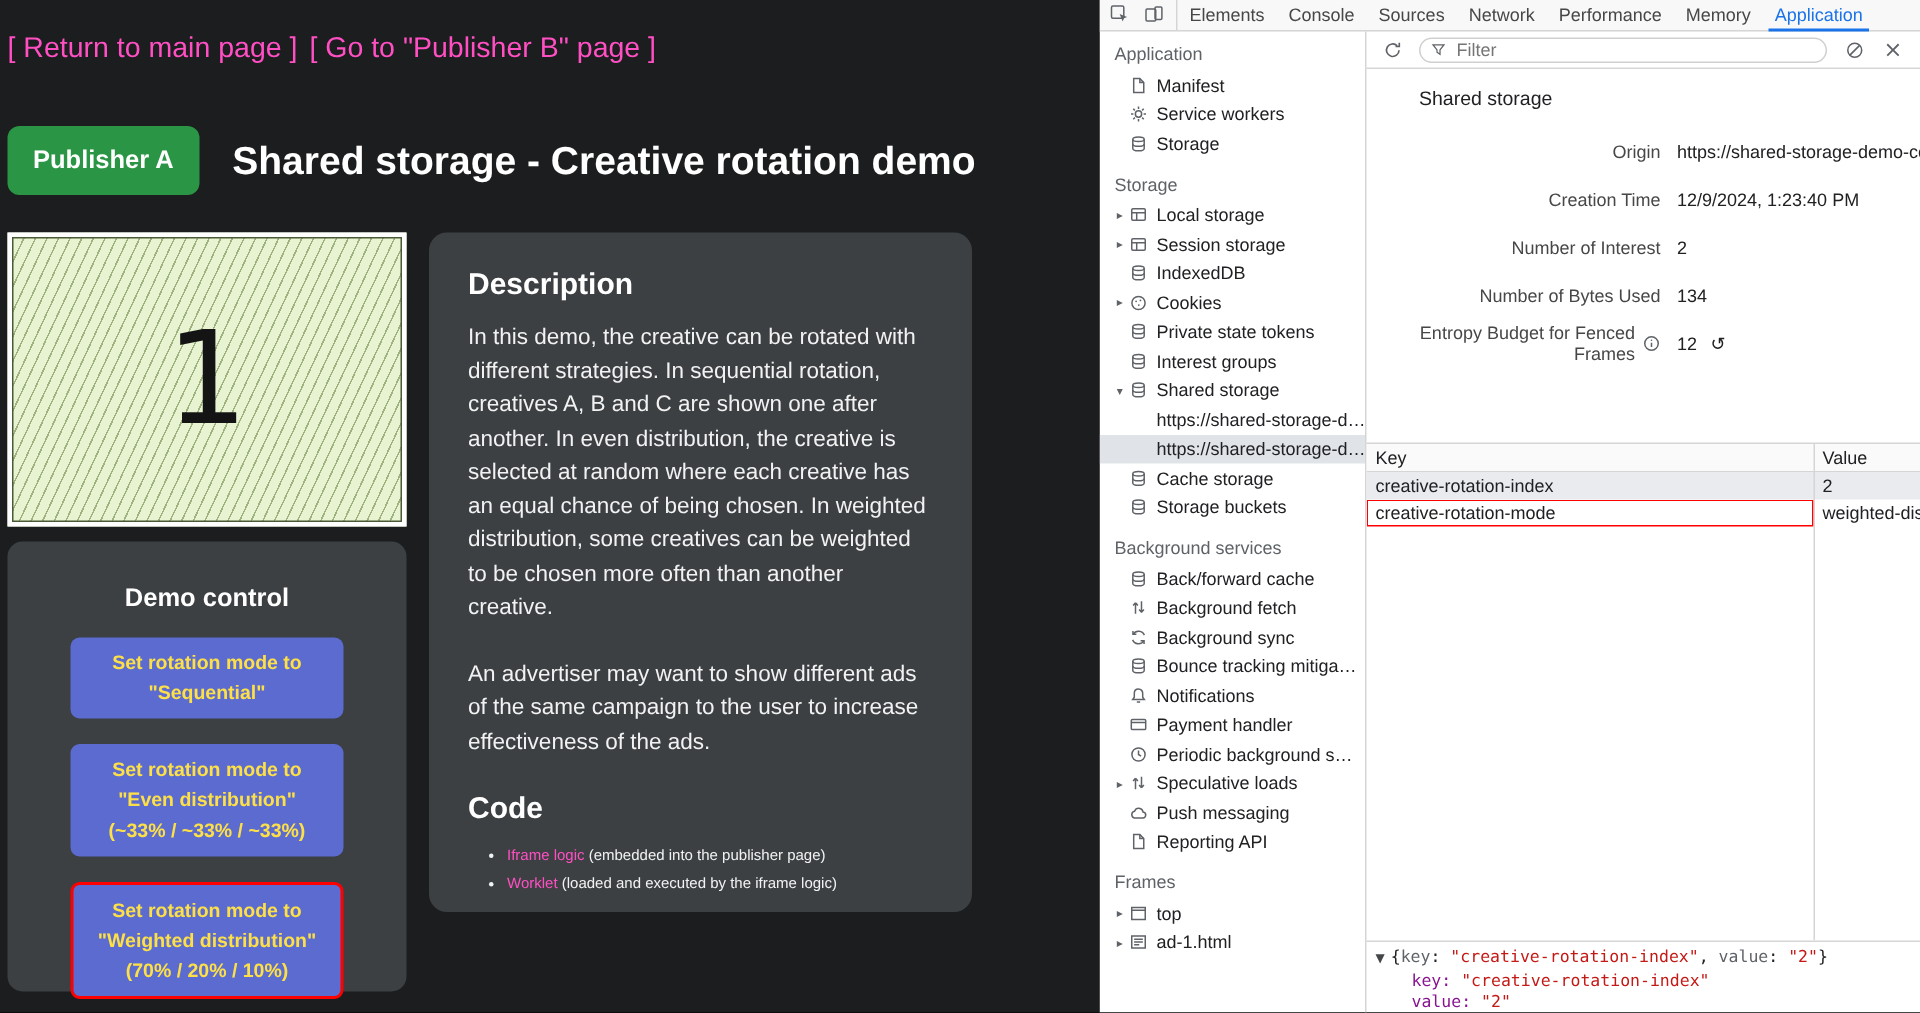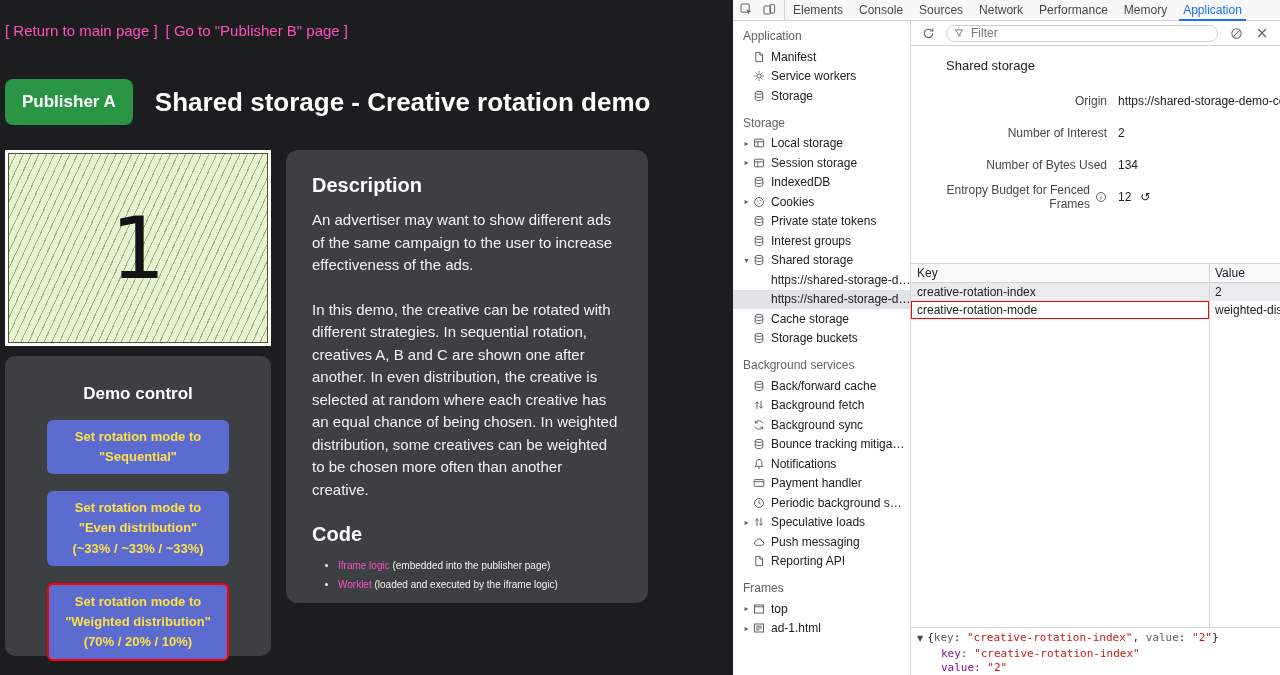--- a/index.html
+++ b/index.html
@@ -1,21 +1,21 @@
 <!DOCTYPE html>
 <html><head>
 <meta charset="utf-8">
 <style>
   * { box-sizing: border-box; }
   html,body { margin:0; padding:0; width:1280px; height:675px; overflow:hidden; background:#000; }
   body { display:flex; font-family:"Liberation Sans", sans-serif; }
 
   
   .page { width:733px; flex-shrink:0; background:#1c1d1f; color:#fff; padding:22px 0 0 5px; position:relative; }
-  .nav { font-size:15px; }
+  .nav { font-size:19px; }
   .nav a { color:#ff4fc3; text-decoration:none; margin-right:8px; cursor:pointer; }
   .header-row { display:flex; align-items:center; gap:22px; margin-top:40px; }
   .badge { background:#2a9645; color:#fff; font-weight:bold; font-size:17px; padding:13px 17px; border-radius:8px; white-space:nowrap; }
   .page-title { font-size:26px; font-weight:bold; margin:0; color:#fff; }
   .content { display:flex; margin-top:25px; gap:15px; }
   .left-col { width:266px; flex-shrink:0; }
   .creative { height:196px; border:3px solid #fff; box-shadow:inset 0 0 0 1px #4a5a38;
     background-color:#e7f3d1;
     background-image:repeating-linear-gradient(115deg, rgba(100,125,60,.55) 0px, rgba(100,125,60,.55) 1px, transparent 1px, transparent 7px);
     display:flex; align-items:center; justify-content:center; cursor:pointer; }
@@ -112,22 +112,22 @@
         <div class="demo-title">Demo control</div>
         <div>
             <button class="ctl-btn">Set rotation mode to<br>"Sequential"</button>
             <button class="ctl-btn">Set rotation mode to<br>"Even distribution"<br>(~33% / ~33% / ~33%)</button>
             <button class="ctl-btn selected">Set rotation mode to<br>"Weighted distribution"<br>(70% / 20% / 10%)</button>
           </div>
       </div>
     </div>
     <div class="desc-panel">
       <h2 class="panel-h">Description</h2>
+      <p>In this demo, the creative can be rotated with different strategies. In sequential rotation, creatives A, B and C are shown one after another. In even distribution, the creative is selected at random where each creative has an equal chance of being chosen. In weighted distribution, some creatives can be weighted to be chosen more often than another creative.</p>
       <p>An advertiser may want to show different ads of the same campaign to the user to increase effectiveness of the ads.</p>
-      <p>In this demo, the creative can be rotated with different strategies. In sequential rotation, creatives A, B and C are shown one after another. In even distribution, the creative is selected at random where each creative has an equal chance of being chosen. In weighted distribution, some creatives can be weighted to be chosen more often than another creative.</p>
       <h2 class="panel-h">Code</h2>
       <ul>
           <li><a>Iframe logic</a> (embedded into the publisher page)</li>
           <li><a>Worklet</a> (loaded and executed by the iframe logic)</li>
         </ul>
     </div>
   </div>
 </div>
 
 <div class="devtools">
@@ -446,20 +446,24 @@
         </span>
         <span class="tb-icon close">×</span>
       </div>
       <div class="sect-heading">Shared storage</div>
       <div class="meta">
           <div class="meta-row">
             <span class="meta-label">Origin</span>
             <span class="meta-value">https://shared-storage-demo-co</span>
           </div>
           <div class="meta-row">
+            <span class="meta-label">Creation Time</span>
+            <span class="meta-value">12/9/2024, 1:23:40 PM</span>
+          </div>
+          <div class="meta-row">
             <span class="meta-label">Number of Interest</span>
             <span class="meta-value">2</span>
           </div>
           <div class="meta-row">
             <span class="meta-label">Number of Bytes Used</span>
             <span class="meta-value">134</span>
           </div>
           <div class="meta-row">
             <span class="meta-label">Entropy Budget for Fenced Frames<span class="ic">
                 <svg viewBox="0 0 12 12">

